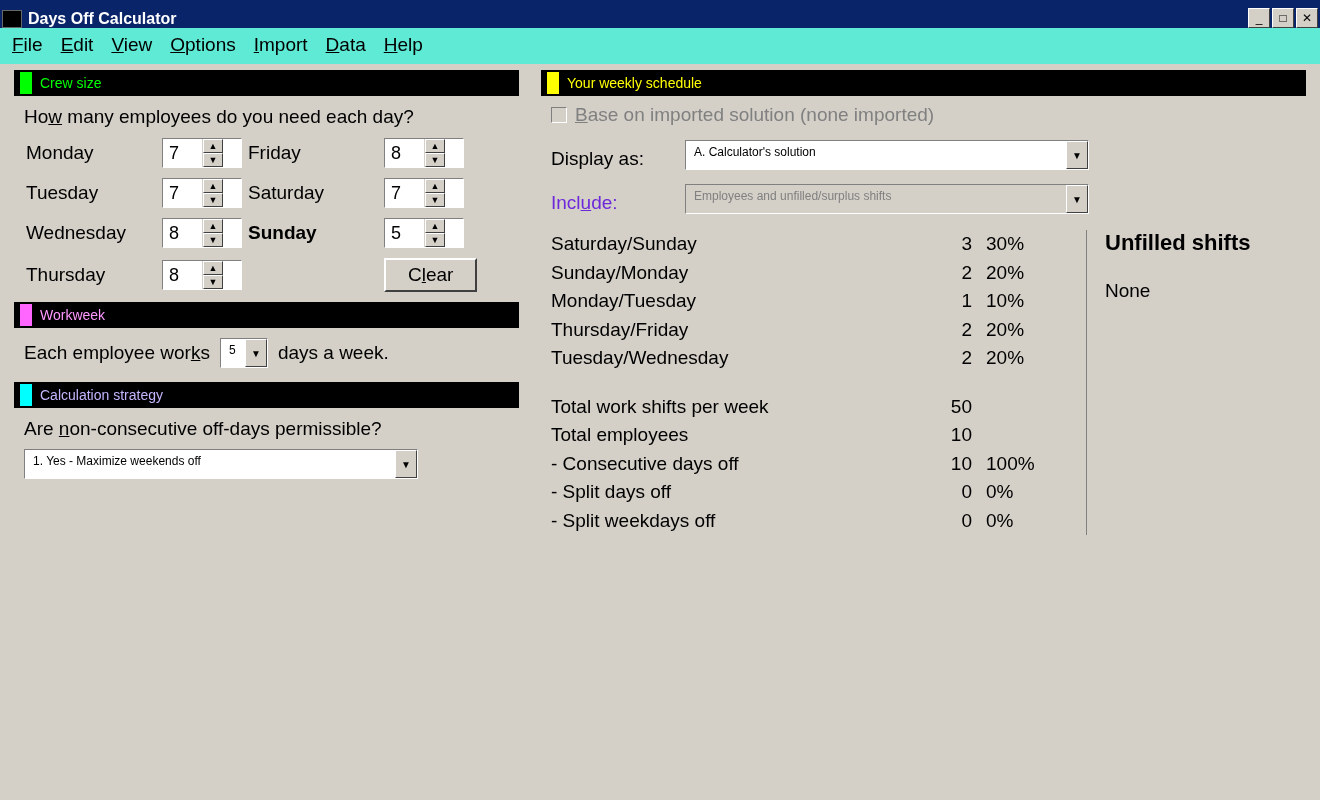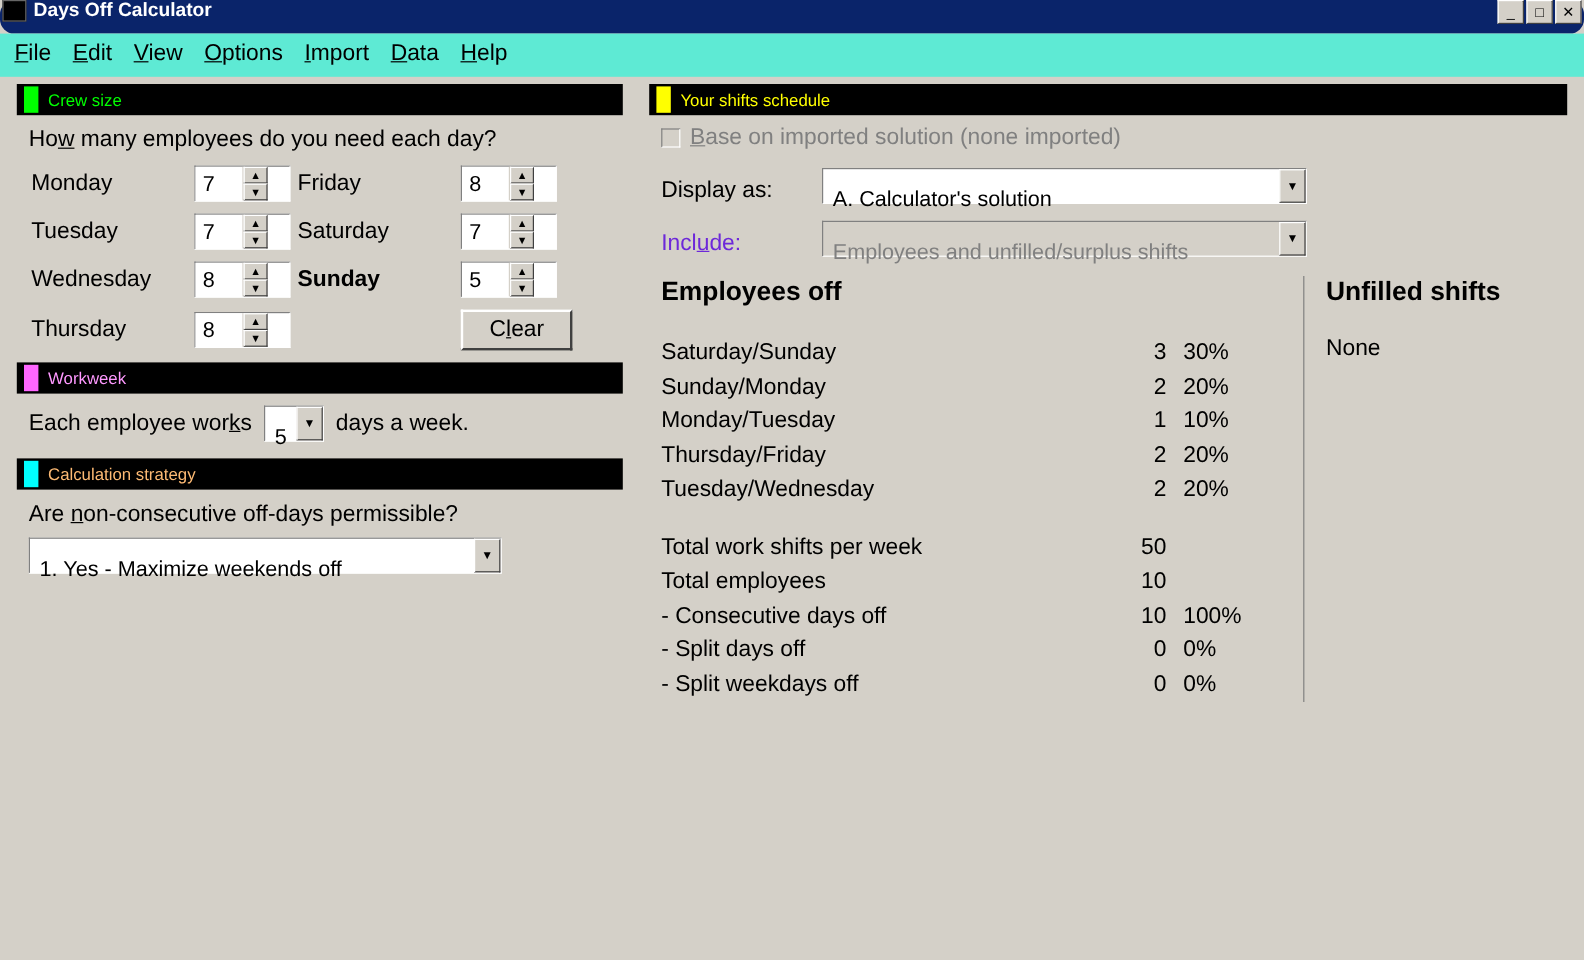--- a/index.html
+++ b/index.html
@@ -9,23 +9,22 @@
   background: #d4d0c8;
   width: 1320px;
   height: 800px;
   overflow: hidden;
 }
 .titlebar {
   background: linear-gradient(to right, #0a246a, #0a246a);
   color: #fff;
   height: 28px;
   display: flex;
-  align-items: flex-start;
+  align-items: flex-end;
   padding: 0 2px;
-  border-radius: 12px;
 }
 .titlebar .app-icon {
   width: 20px; height: 18px;
   background: #000;
   border: 1px solid #666;
   margin-right: 6px;
   display: inline-block;
 }
 .titlebar .title-text { font-weight: bold; font-size: 16px; }
 .titlebar .win-buttons { margin-left: auto; display: flex; gap: 2px; }
@@ -65,21 +64,21 @@
   font-size: 14px;
   display: flex;
   align-items: center;
 }
 .accent-bar { width: 12px; height: 22px; margin-right: 8px; }
 .crew .accent-bar { background: #00ff00; }
 .crew .section-title { color: #00ff00; }
 .workweek .accent-bar { background: #ff66ff; }
 .workweek .section-title { color: #ff99ff; }
 .calc .accent-bar { background: #00ffff; }
-.calc .section-title { color: #fdba74; text-align: right; }
+.calc .section-title { color: #c4b5fd; text-align: right; }
 .sched .accent-bar { background: #ffff00; }
 .sched .section-title { color: #ffff00; }
 .body-text { padding: 10px 10px 6px 10px; font-size: 19px; color:#000; }
 .day-grid { display: grid; grid-template-columns: 130px 80px 130px 80px; row-gap: 10px; column-gap: 6px; padding: 4px 12px 10px 12px; align-items: center; }
 .day-grid .lbl { font-size: 19px; }
 .spinner {
   display: inline-flex;
   height: 30px;
   border-top: 1px solid #808080;
   border-left: 1px solid #808080;
@@ -121,21 +120,21 @@
 .workweek-body { padding: 10px 10px 14px 10px; display: flex; align-items: center; gap: 10px; font-size: 19px; }
 .select-wrap {
   display: inline-flex;
   height: 30px;
   background: #fff;
   border-top: 1px solid #808080;
   border-left: 1px solid #808080;
   border-right: 1px solid #fff;
   border-bottom: 1px solid #fff;
 }
-.select-wrap .sel-text { padding: 15px 8px; font-size: 18px; min-width: 24px; }
+.select-wrap .sel-text { padding: 4px 8px; font-size: 12px; min-width: 24px; }
 .select-wrap .sel-text.wide { min-width: 370px; }
 .select-wrap .dd-btn {
   width: 22px;
   background: #d4d0c8;
   border-top: 1px solid #fff;
   border-left: 1px solid #fff;
   border-right: 1px solid #404040;
   border-bottom: 1px solid #404040;
   display: flex; align-items: center; justify-content: center;
   font-size: 10px;
@@ -288,21 +287,21 @@
           <span class="sel-text wide">1. Yes - Maximize weekends off</span>
           <span class="dd-btn">▼</span>
         </span>
       </div>
     </div>
   </div>
 
   <div class="right-col">
     <div class="section-header sched">
       <span class="accent-bar"></span>
-      <span class="section-title">Your shifts schedule</span>
+      <span class="section-title">Your weekly schedule</span>
     </div>
     <div class="sched-body">
       <div class="chk-row">
         <span class="chk"></span>
         <span><span class="underline">B</span><span>a</span><span>se on imported solution (none imported)</span></span>
       </div>
       <div class="form-row">
         <span class="flabel">Display as:</span>
         <span class="select-wrap">
           <span class="sel-text" style="min-width:380px">A. Calculator's solution</span>
@@ -312,21 +311,20 @@
       <div class="form-row">
         <span class="flabel disabled"><span>Incl</span><span class="underline">u</span><span>de:</span></span>
         <span class="select-wrap disabled">
           <span class="sel-text" style="min-width:380px">Employees and unfilled/surplus shifts</span>
           <span class="dd-btn">▼</span>
         </span>
       </div>
 
       <div class="two-col">
         <div class="emp-off">
-          <div class="sub-header">Employees off</div>
           <div id="off-rows">
               <div class="data-row">
                 <span>Saturday/Sunday</span>
                 <span class="num">3</span>
                 <span class="pct">30%</span>
               </div>
               <div class="data-row">
                 <span>Sunday/Monday</span>
                 <span class="num">2</span>
                 <span class="pct">20%</span>

